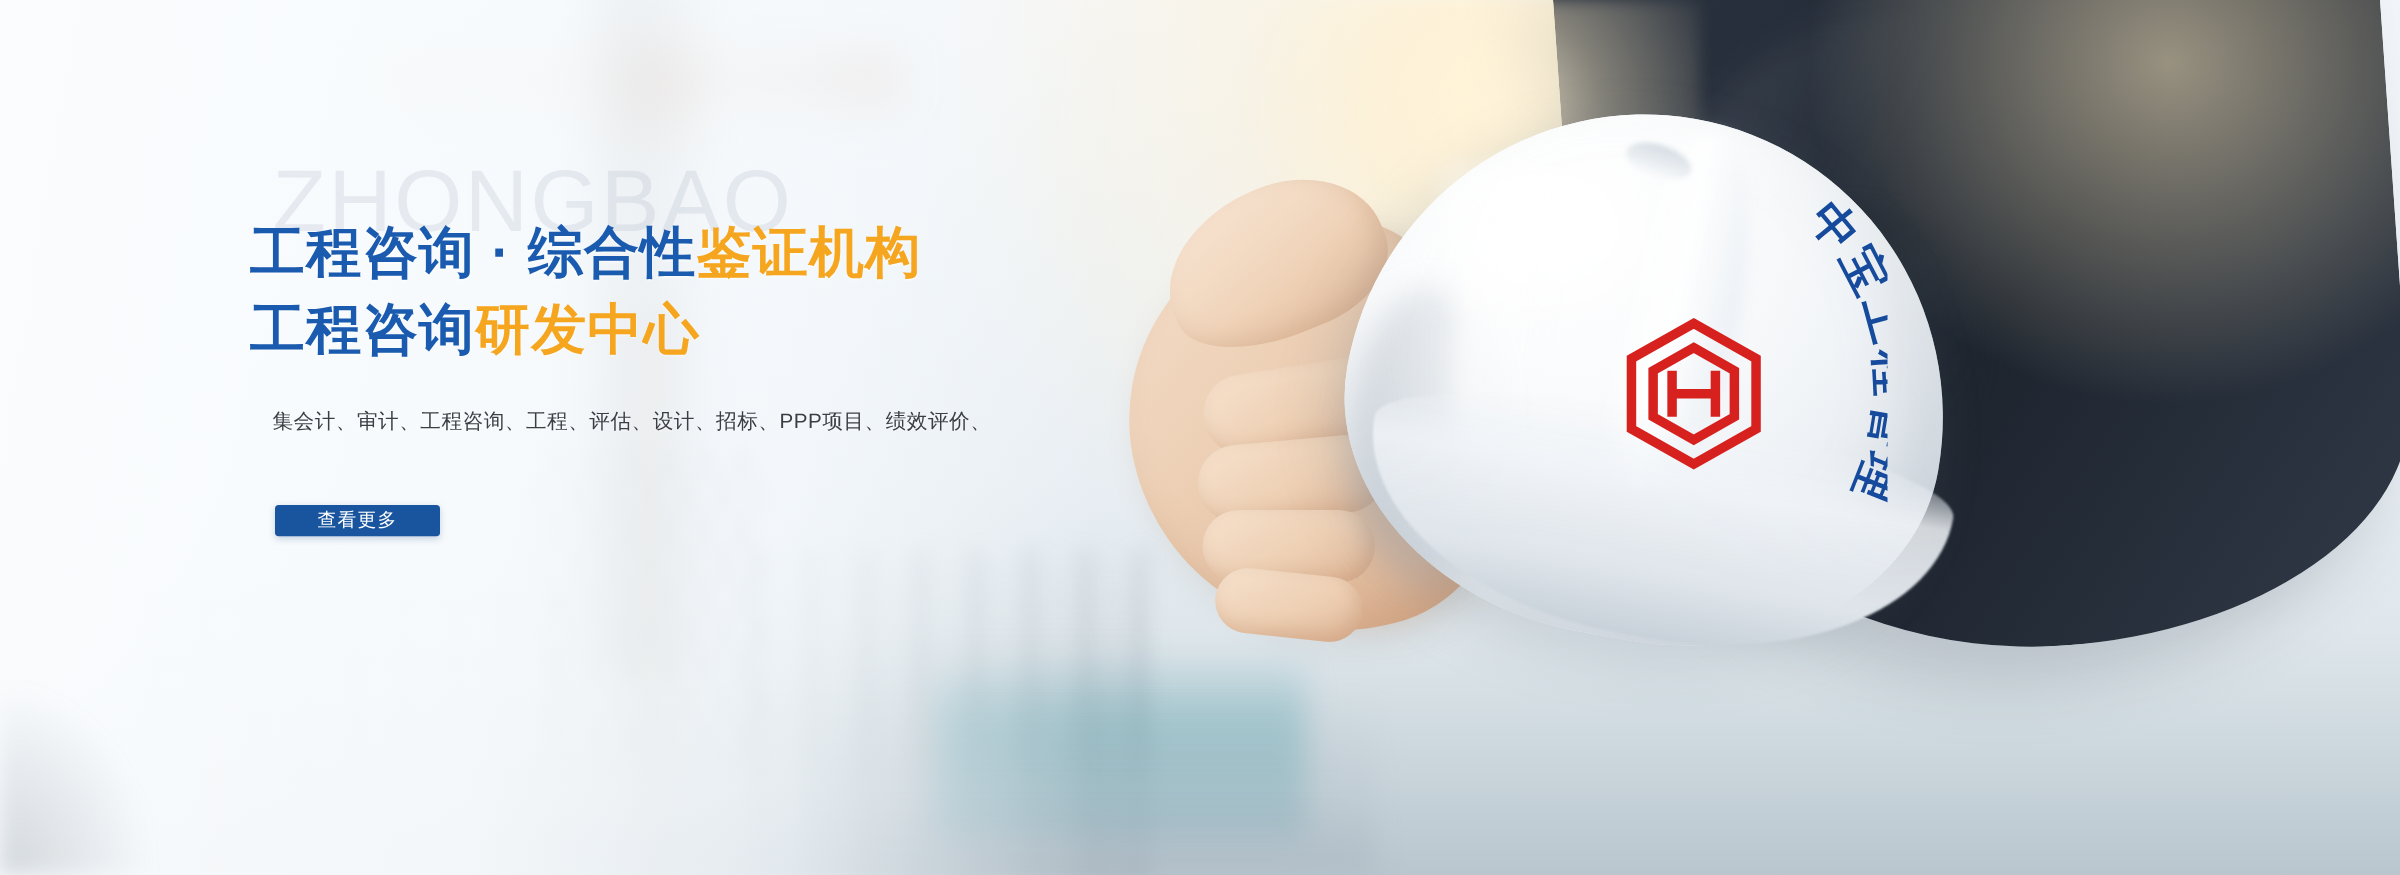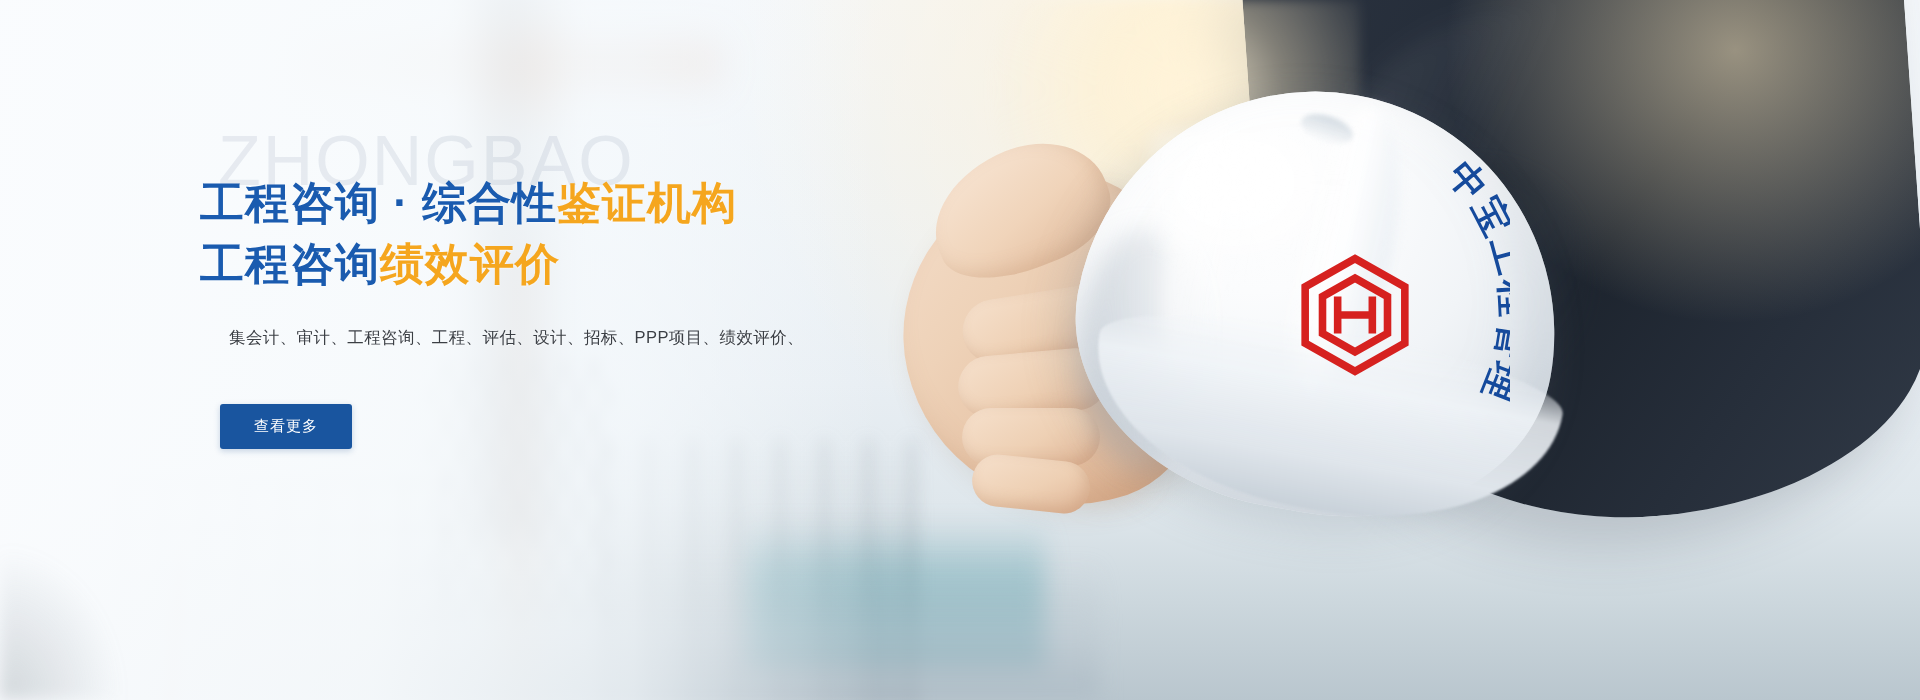--- a/index.html
+++ b/index.html
@@ -139,23 +139,23 @@
 
   .headline{position:absolute;left:200px;top:172px;width:760px;}
   .hl-line{font-size:44px;font-weight:bold;line-height:61px;white-space:nowrap;
     letter-spacing:1px;text-shadow:0 1px 2px rgba(255,255,255,0.55);}
   .hl-blue{color:#1A5BAF;}
   .hl-orange{color:#F5A61E;}
 
   .subtext{position:absolute;left:218px;top:314px;width:600px;
     font-size:16.5px;color:#3b3f45;line-height:47px;letter-spacing:0.4px;
     text-shadow:0 1px 2px rgba(255,255,255,0.7);}
-  .subtext div{white-space:nowrap;margin-left:11px;}
-
-  .cta{position:absolute;left:220px;top:404px;width:132px;height:45px;
+  .subtext div{white-space:nowrap;}
+
+  .cta{position:absolute;left:220px;top:404px;width:132px;height:25px;
     background:#19559F;color:#ffffff;border:none;border-radius:3px;
     font-size:15px;font-family:"Liberation Sans","DejaVu Sans",sans-serif;
     letter-spacing:1px;cursor:pointer;
     box-shadow:0 2px 6px rgba(20,70,130,0.22);}
 
   
   .corner-dark{position:absolute;left:0;bottom:0;width:120px;height:150px;
     background:radial-gradient(ellipse at 0% 100%, rgba(120,132,142,0.30) 0%, rgba(120,132,142,0) 72%);
     filter:blur(8px);}
   
@@ -222,21 +222,21 @@
     </svg>
   </div>
 
   <div class="watermark">ZHONGBAO</div>
 
   <div class="headline">
     <div class="hl-line">
       <span class="hl-blue">工程咨询 · 综合性</span><span class="hl-orange">鉴证机构</span>
     </div>
     <div class="hl-line">
-      <span class="hl-blue">工程咨询</span><span class="hl-orange">绩效评价</span>
+      <span class="hl-blue">工程咨询</span><span class="hl-orange">研发中心</span>
     </div>
   </div>
 
   <div class="subtext">
     <div>集会计、审计、工程咨询、工程、评估、设计、招标、PPP项目、绩效评价、</div>
   </div>
 
   <button class="cta">查看更多</button>
 
 </div>

